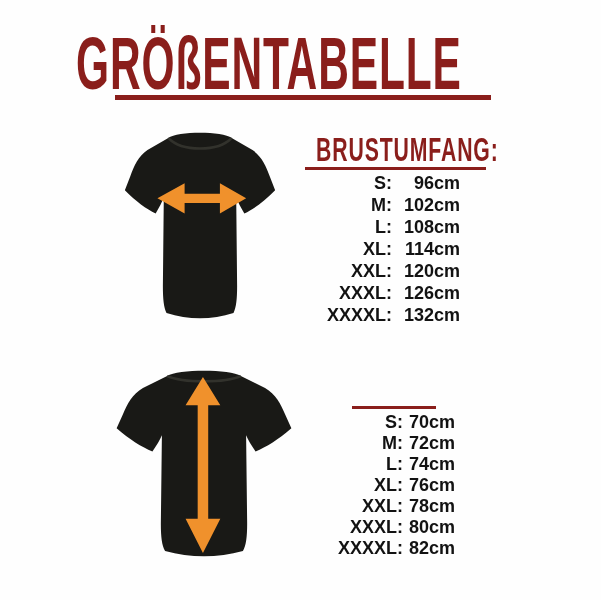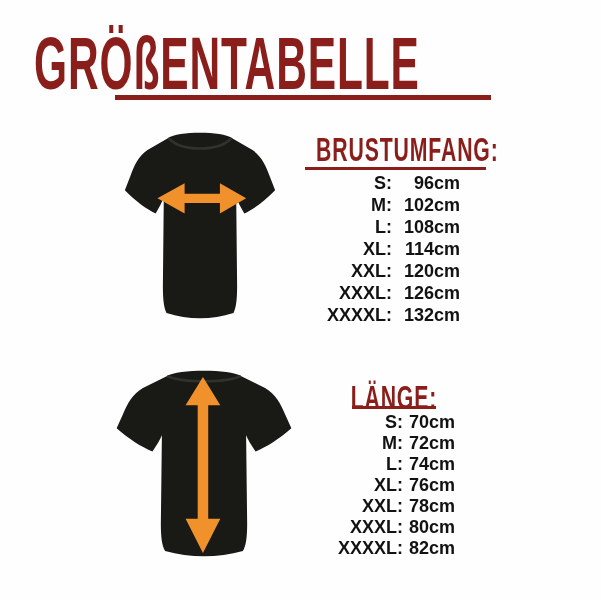--- a/index.html
+++ b/index.html
@@ -5,21 +5,21 @@
   html,body{margin:0;padding:0;background:#ffffff;}
   .sheet{
     position:relative;width:601px;height:600px;background:#fefefe;overflow:hidden;
     font-family:"Liberation Sans",sans-serif;
   }
   
   .stamp{
     display:inline-block;font-weight:700;color:#8a1e1b;white-space:nowrap;
     font-family:"Liberation Sans",sans-serif;
   }
-  .title-row{position:absolute;left:0;top:20px;width:537px;text-decoration:underline;}
+  .title-row{position:absolute;left:0;top:20px;width:537px;text-align:center;text-decoration:underline;}
   .title-text{font-size:50px;letter-spacing:1px;transform:scale(0.85,1.5);transform-origin:center top;}
   .rule{position:absolute;background:#8a1e1b;}
   .title-rule{left:115px;top:95px;width:376px;height:5px;}
 
   .sec-heading{position:absolute;text-align:center;}
   .h2{font-size:25px;letter-spacing:1px;transform:scale(0.85,1.35);transform-origin:center top;}
   .chest-heading{left:300px;top:130px;width:190px;}
   .chest-rule{left:305px;top:167px;width:181px;height:3px;}
   .len-heading{left:299px;top:378px;width:190px;}
   .len-rule{left:352px;top:406px;width:84px;height:3px;}
@@ -101,23 +101,20 @@
   <svg class="shirt shirt2" viewBox="0 0 190 190" preserveAspectRatio="none" aria-hidden="true">
     <path class="tee" d="M60,8 C70,1 120,1 130,8 L153,20 C163,26 168,36 172,46 L178,60
          C166,71 154,79 144,83 C140,77 137,72 135,67 L136,155
          C136,168 135,177 132,182 C108,189 82,189 58,182
          C55,177 54,168 54,155 L55,67 C53,72 50,77 46,83
          C36,79 24,71 12,60 L18,46 C22,36 27,26 37,20 Z"></path>
     <path class="collar" d="M60,8 C75,15 115,15 130,8"></path>
     <polygon class="arrow" points="94,9 77.5,37 89,37 89,150 77.5,150 94,184 110.5,150 99,150 99,37 110.5,37"></polygon>
   </svg>
 
-  <div class="sec-heading len-heading">
-    <span class="stamp h2">LÄNGE:</span>
-  </div>
   <div class="rule len-rule"></div>
 
   <div class="size-table len-table">
     <div class="srow">
       <span class="lbl">S:</span>
       <span class="val">70cm</span>
     </div>
     <div class="srow">
       <span class="lbl">M:</span>
       <span class="val">72cm</span>

